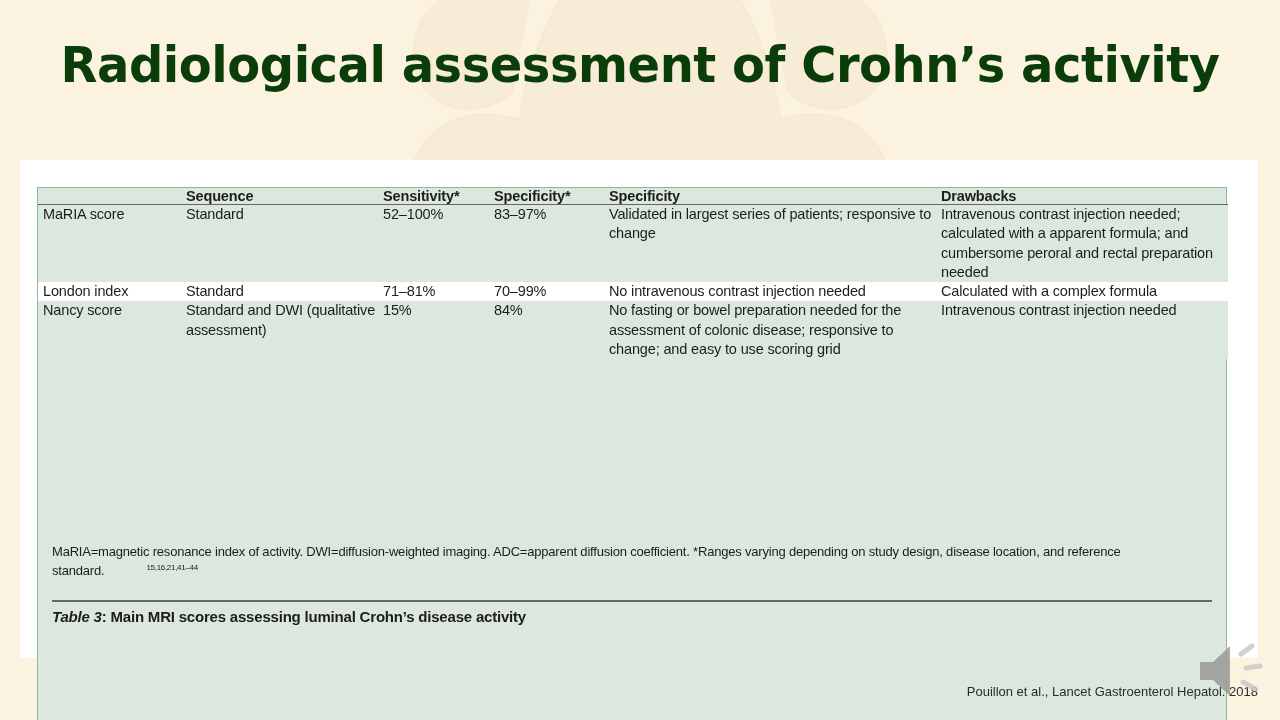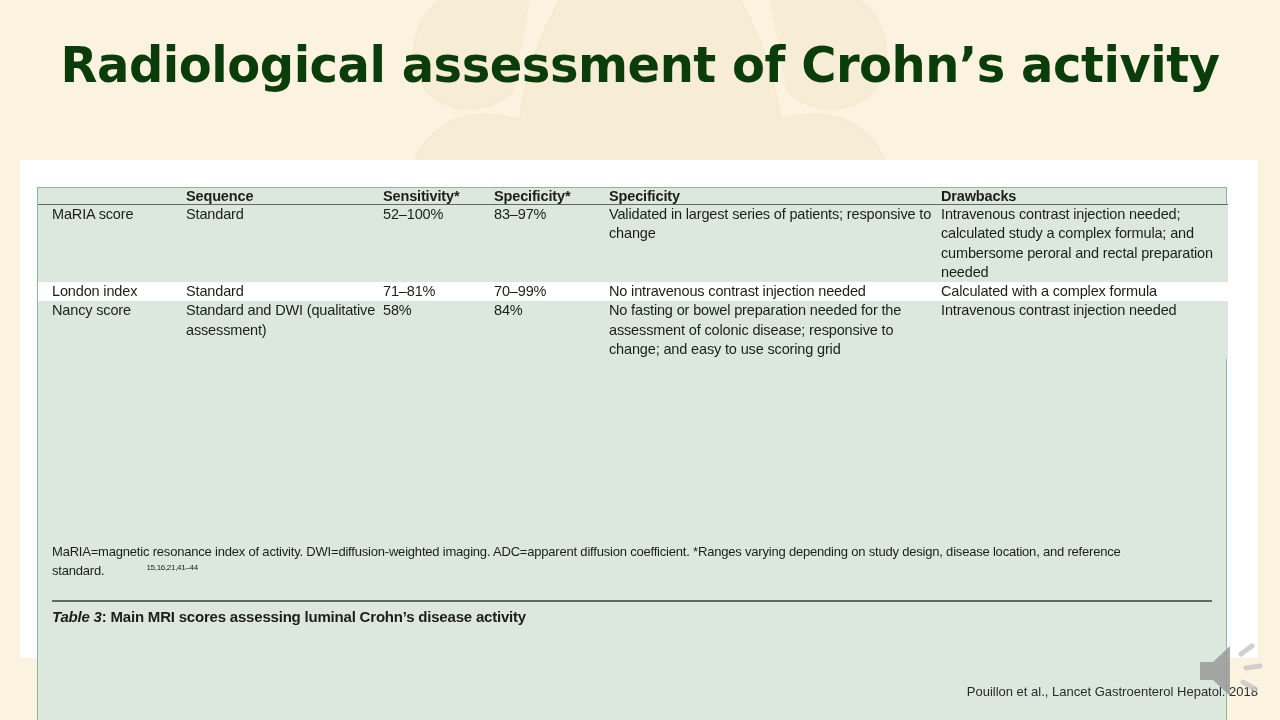--- a/index.html
+++ b/index.html
@@ -105,21 +105,21 @@
     border-bottom: 1.6px solid #5f6b60;
     letter-spacing: -0.15px;
   }
   thead th:first-child { padding-left: 14px; }
 
   tbody tr td {
     padding: 9px 10px 11px 0;
     line-height: 1.33;
     letter-spacing: -0.15px;
   }
-  tbody tr td:first-child { padding-left: 14px; }
+  tbody tr td:first-child { padding-left: 5px; }
 
   tbody tr.row-shaded td { background: #dce8dd; }
   tbody tr.row-plain  td { background: #ffffff; }
 
   
   #table-footnote {
     position: absolute;
     left: 14px;
     right: 14px;
     top: 355px;
@@ -229,34 +229,34 @@
           <th>Drawbacks</th>
         </tr>
       </thead>
       <tbody>
         <tr class="row-shaded">
           <td>MaRIA score</td>
           <td>Standard</td>
           <td>52–100%</td>
           <td>83–97%</td>
           <td>Validated in largest series of patients; responsive to change</td>
-          <td>Intravenous contrast injection needed; calculated study a complex formula; and cumbersome peroral and rectal preparation needed</td>
+          <td>Intravenous contrast injection needed; calculated with a apparent formula; and cumbersome peroral and rectal preparation needed</td>
         </tr>
         <tr class="row-plain">
           <td>London index</td>
           <td>Standard</td>
           <td>71–81%</td>
           <td>70–99%</td>
           <td>No intravenous contrast injection needed</td>
           <td>Calculated with a complex formula</td>
         </tr>
         <tr class="row-shaded">
           <td>Nancy score</td>
           <td>Standard and DWI (qualitative assessment)</td>
-          <td>58%</td>
+          <td>15%</td>
           <td>84%</td>
           <td>No fasting or bowel preparation needed for the assessment of colonic disease; responsive to change; and easy to use scoring grid</td>
           <td>Intravenous contrast injection needed</td>
         </tr>
       </tbody>
     </table>
 
     <div id="table-footnote">
       <span>MaRIA=magnetic resonance index of activity. DWI=diffusion-weighted imaging. ADC=apparent diffusion coefficient. *Ranges varying depending on study design, disease location, and reference standard.</span><span id="footnote-refs">15,16,21,41–44</span>
     </div>

